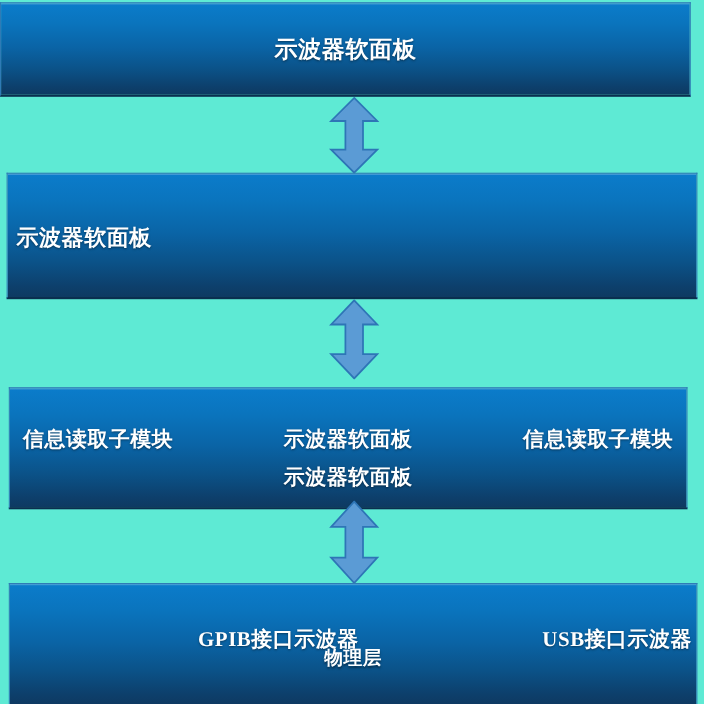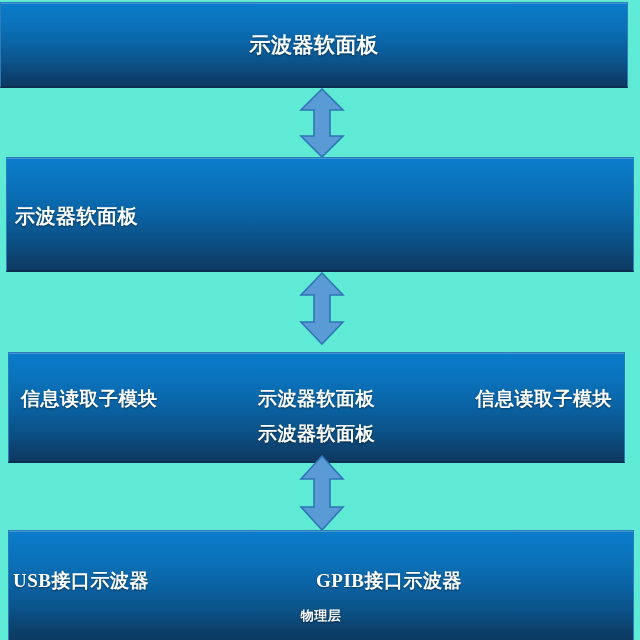--- a/index.html
+++ b/index.html
@@ -80,21 +80,21 @@
   #box-application .row { top: 38px; height: 40px; padding: 0 8px; }
   #box-application .cell { font-size: 20px; }
   #box-application .sub-label { top: 80px; font-size: 20px; }
 
   #box-instrument .row { top: 26px; height: 40px; padding: 0 12px; }
   #box-instrument .cell { font-size: 19px; }
   #box-instrument .sub-label { top: 68px; font-size: 19px; }
 
   #box-physical .row { top: 30px; height: 40px; padding: 0 4px; }
   #box-physical .cell { font-size: 19px; }
-  #box-physical .sub-label { top: 76px; font-size: 13px; }
+  #box-physical .sub-label { top: 56px; font-size: 17px; }
 
   
   .arrow {
     position: absolute;
     width: 46px;
     height: 74px;
   }
   #arrow-1 { left: 299px; top: 88px;  height: 70px; }
   #arrow-2 { left: 299px; top: 272px; height: 73px; }
   #arrow-3 { left: 299px; top: 455px; height: 76px; }
@@ -140,19 +140,19 @@
   </div>
 
   <div class="arrow" id="arrow-3">
     <svg viewBox="0 0 46 76" preserveAspectRatio="none">
       <polygon points="23,1 44,24 31,24 31,52 44,52 23,75 2,52 15,52 15,24 2,24" fill="#5b9bd5" stroke="#2e75b6" stroke-width="1.6" stroke-linejoin="miter"></polygon>
     </svg>
   </div>
 
   <div class="layer-box" id="box-physical">
     <div class="row">
+      <div class="cell cell-center">GPIB接口示波器</div>
       <div class="cell cell-left">USB接口示波器</div>
-      <div class="cell cell-center">GPIB接口示波器</div>
     </div>
     <div class="sub-label">物理层</div>
   </div>
 
 </div>
 
 </body></html>

